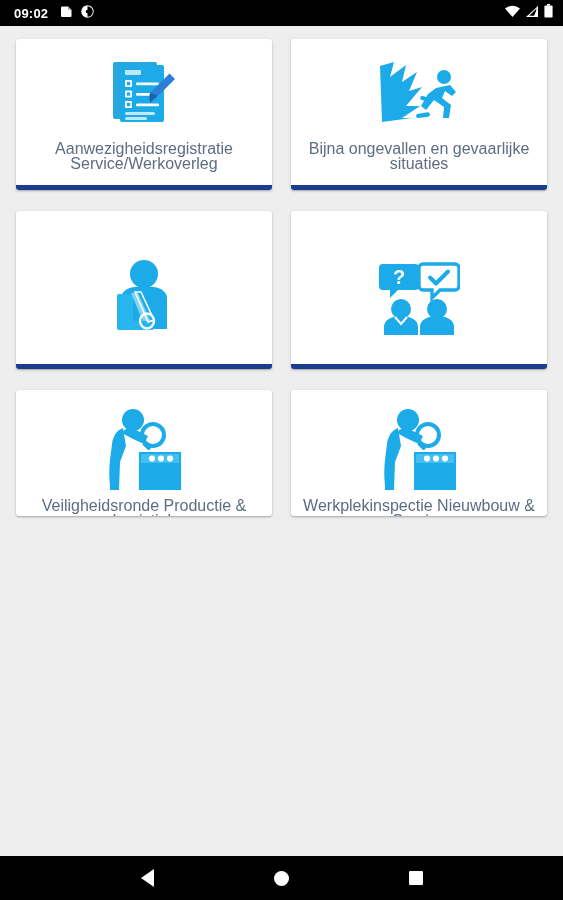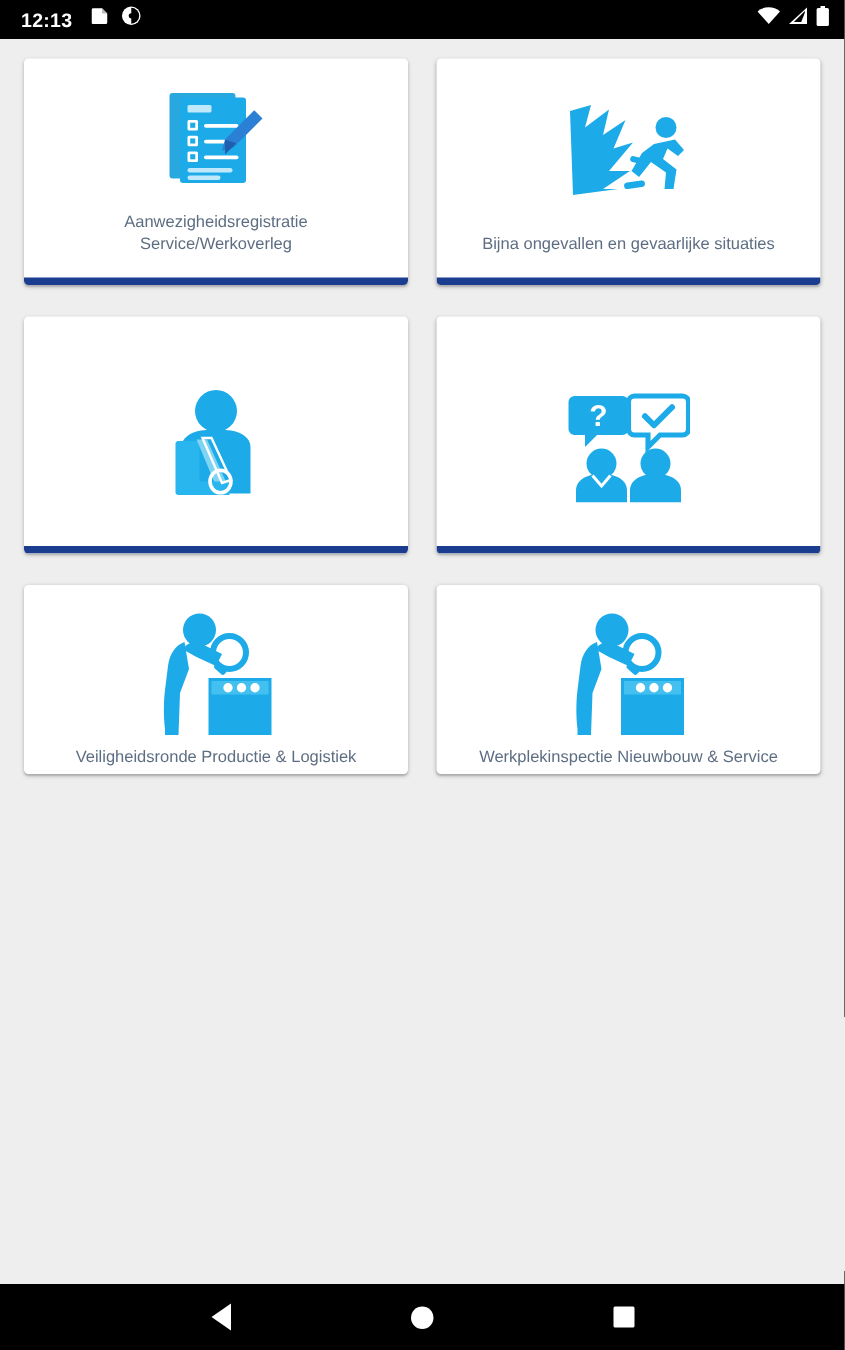--- a/index.html
+++ b/index.html
@@ -114,21 +114,21 @@
     flex: 1 1 auto;
     display: flex;
     align-items: center;
     justify-content: center;
     width: 100%;
     padding-top: 18px;
     box-sizing: border-box;
   }
   .card-label {
     color: #5d6d82;
-    font-size: 11px;
+    font-size: 16px;
     line-height: 15px;
     text-align: center;
     padding: 8px 8px 14px 8px;
     box-sizing: border-box;
     width: 100%;
   }
   .card-accent {
     height: 5px;
     width: 100%;
     background: #1a3d8f;
@@ -172,21 +172,21 @@
     background: #ffffff;
     border-radius: 1px;
   }
 </style>
 </head>
 <body>
 
 <div id="phone">
 
   <div class="statusbar">
-    <div class="status-clock">12:13</div>
+    <div class="status-clock">09:02</div>
     <div class="status-left-icons">
       <span class="sicon">
         <svg width="11" height="13" viewBox="0 0 11 13">
             <path d="M0 2.5A1 1 0 0 1 1 1.5h6L10.5 5v6a1 1 0 0 1-1 1H1a1 1 0 0 1-1-1z" fill="#fff"></path>
             <path d="M7 1.5 10.5 5H7.6A.6.6 0 0 1 7 4.4z" fill="#bbb"></path>
           </svg>
       </span>
       <span class="sicon">
         <svg width="13" height="13" viewBox="0 0 13 13">
             <circle cx="6.5" cy="6.5" r="6.2" fill="#fff"></circle>

